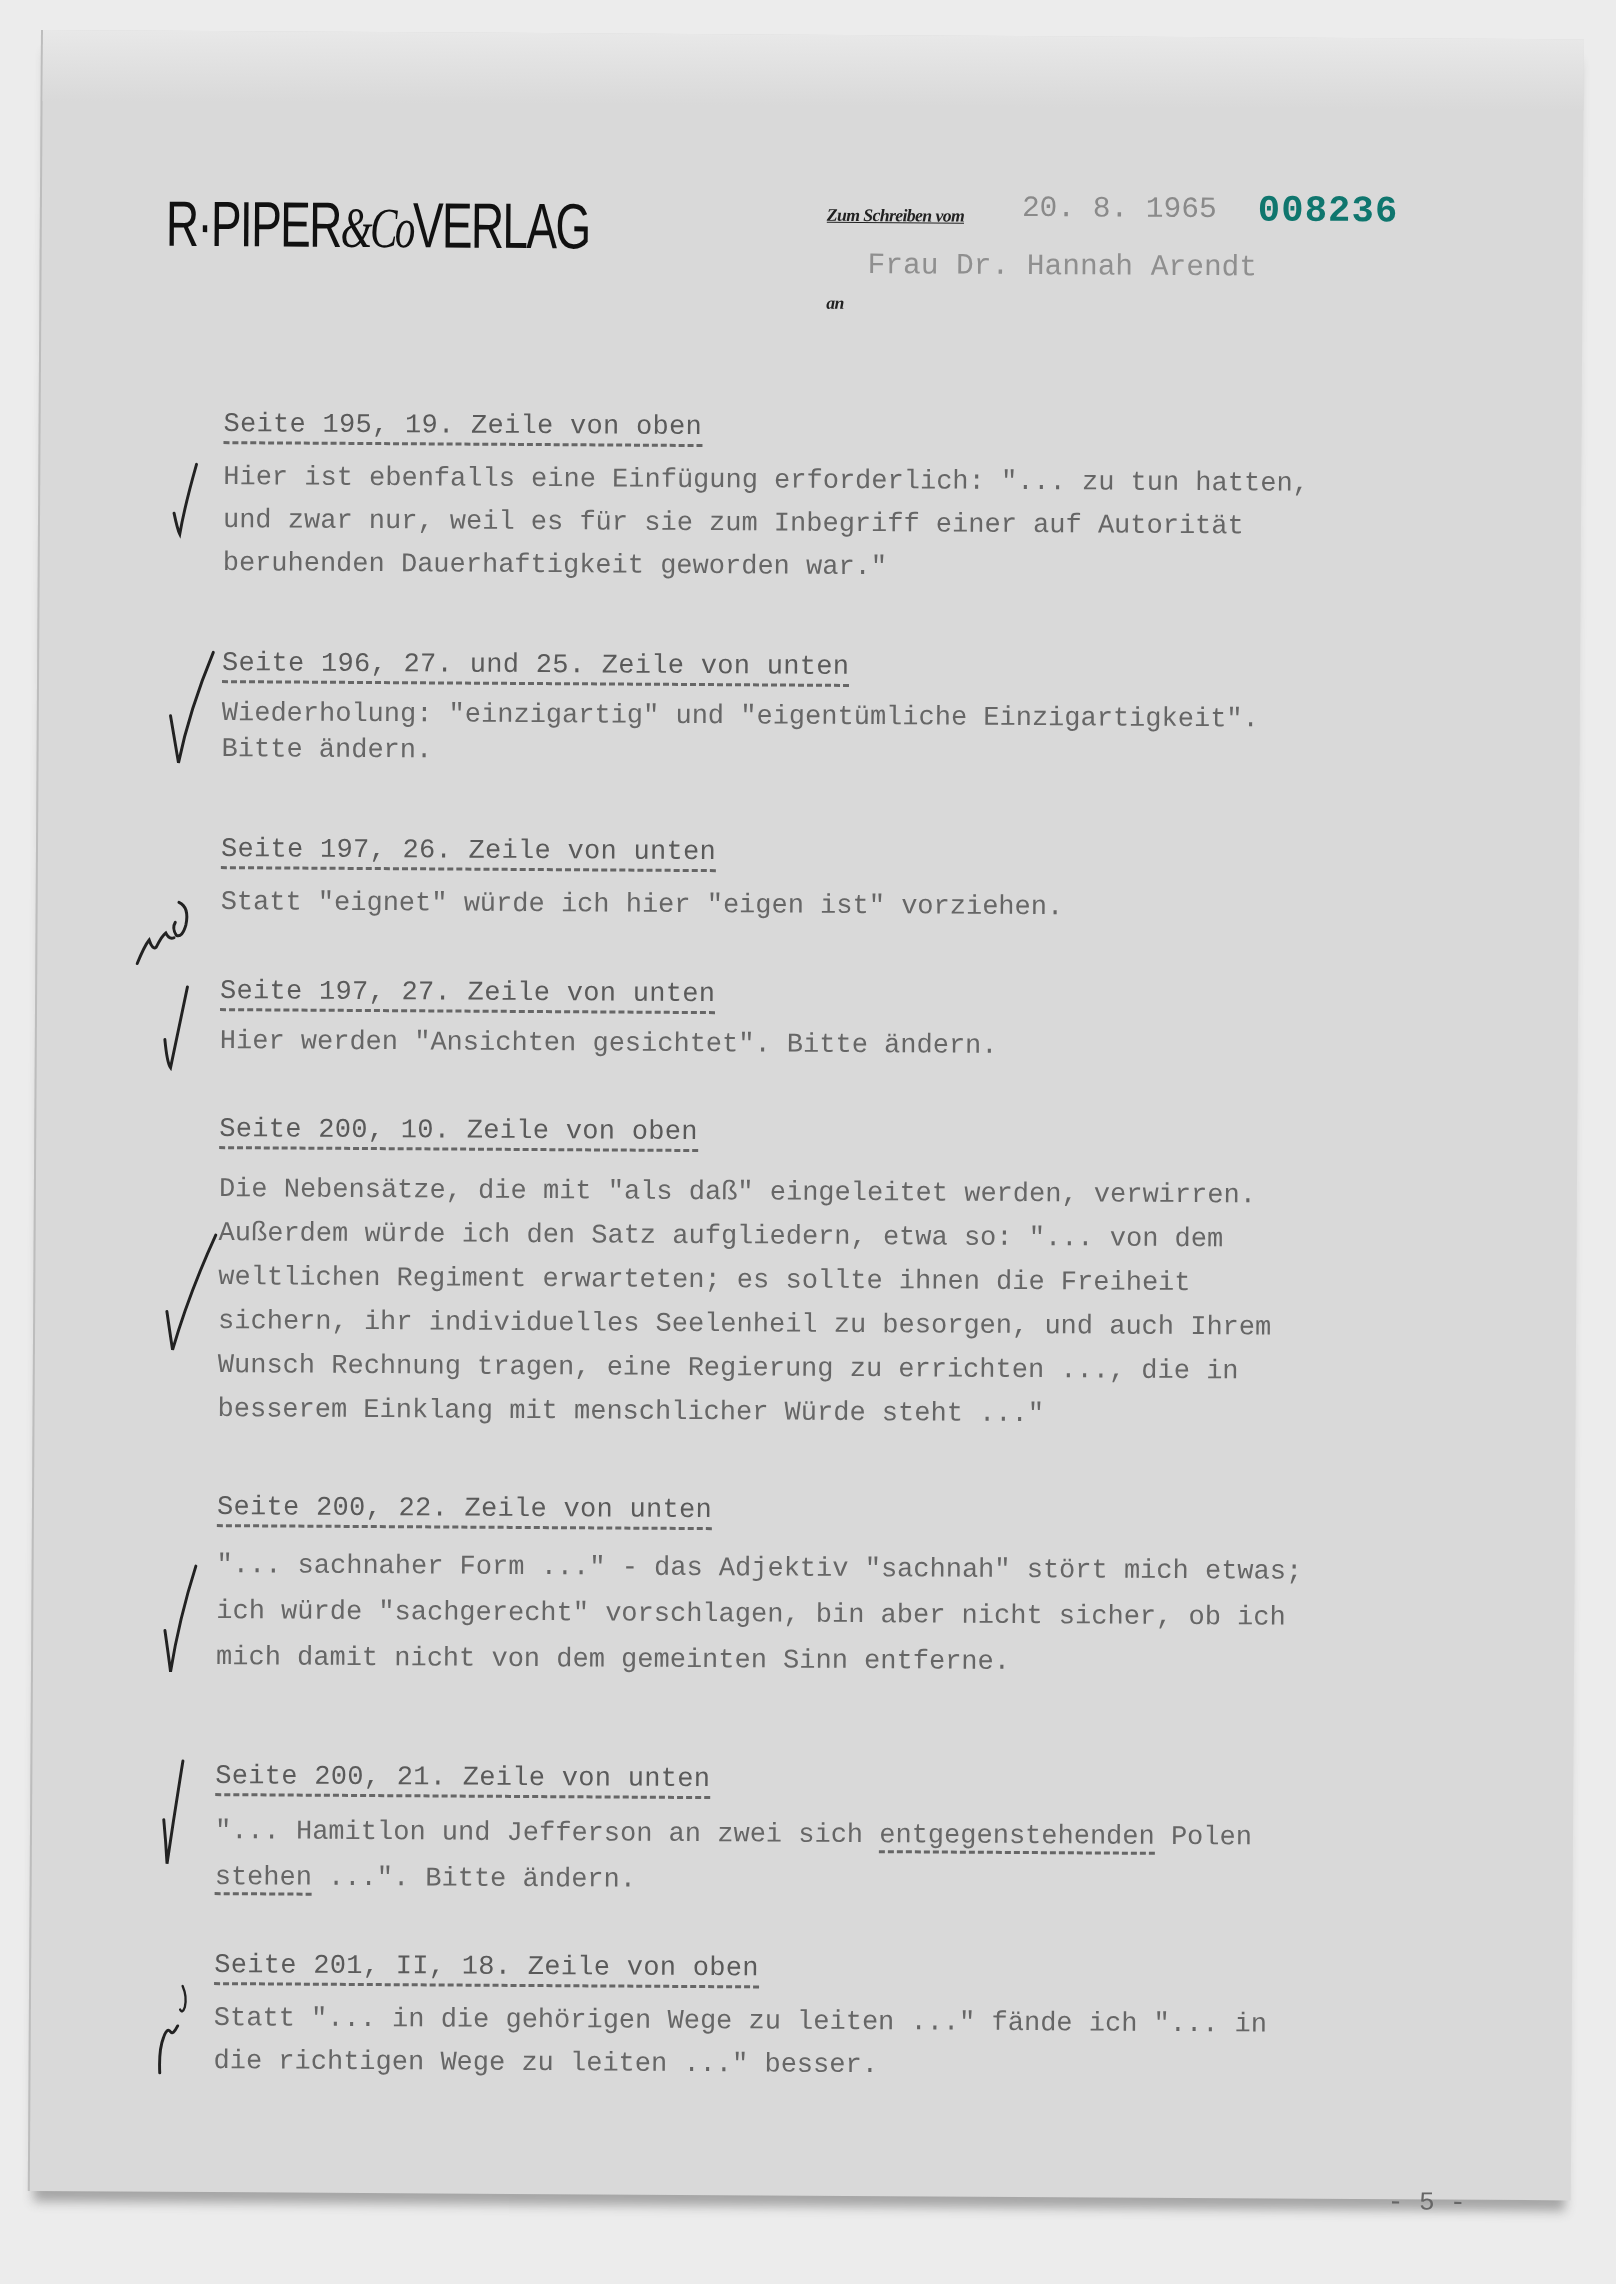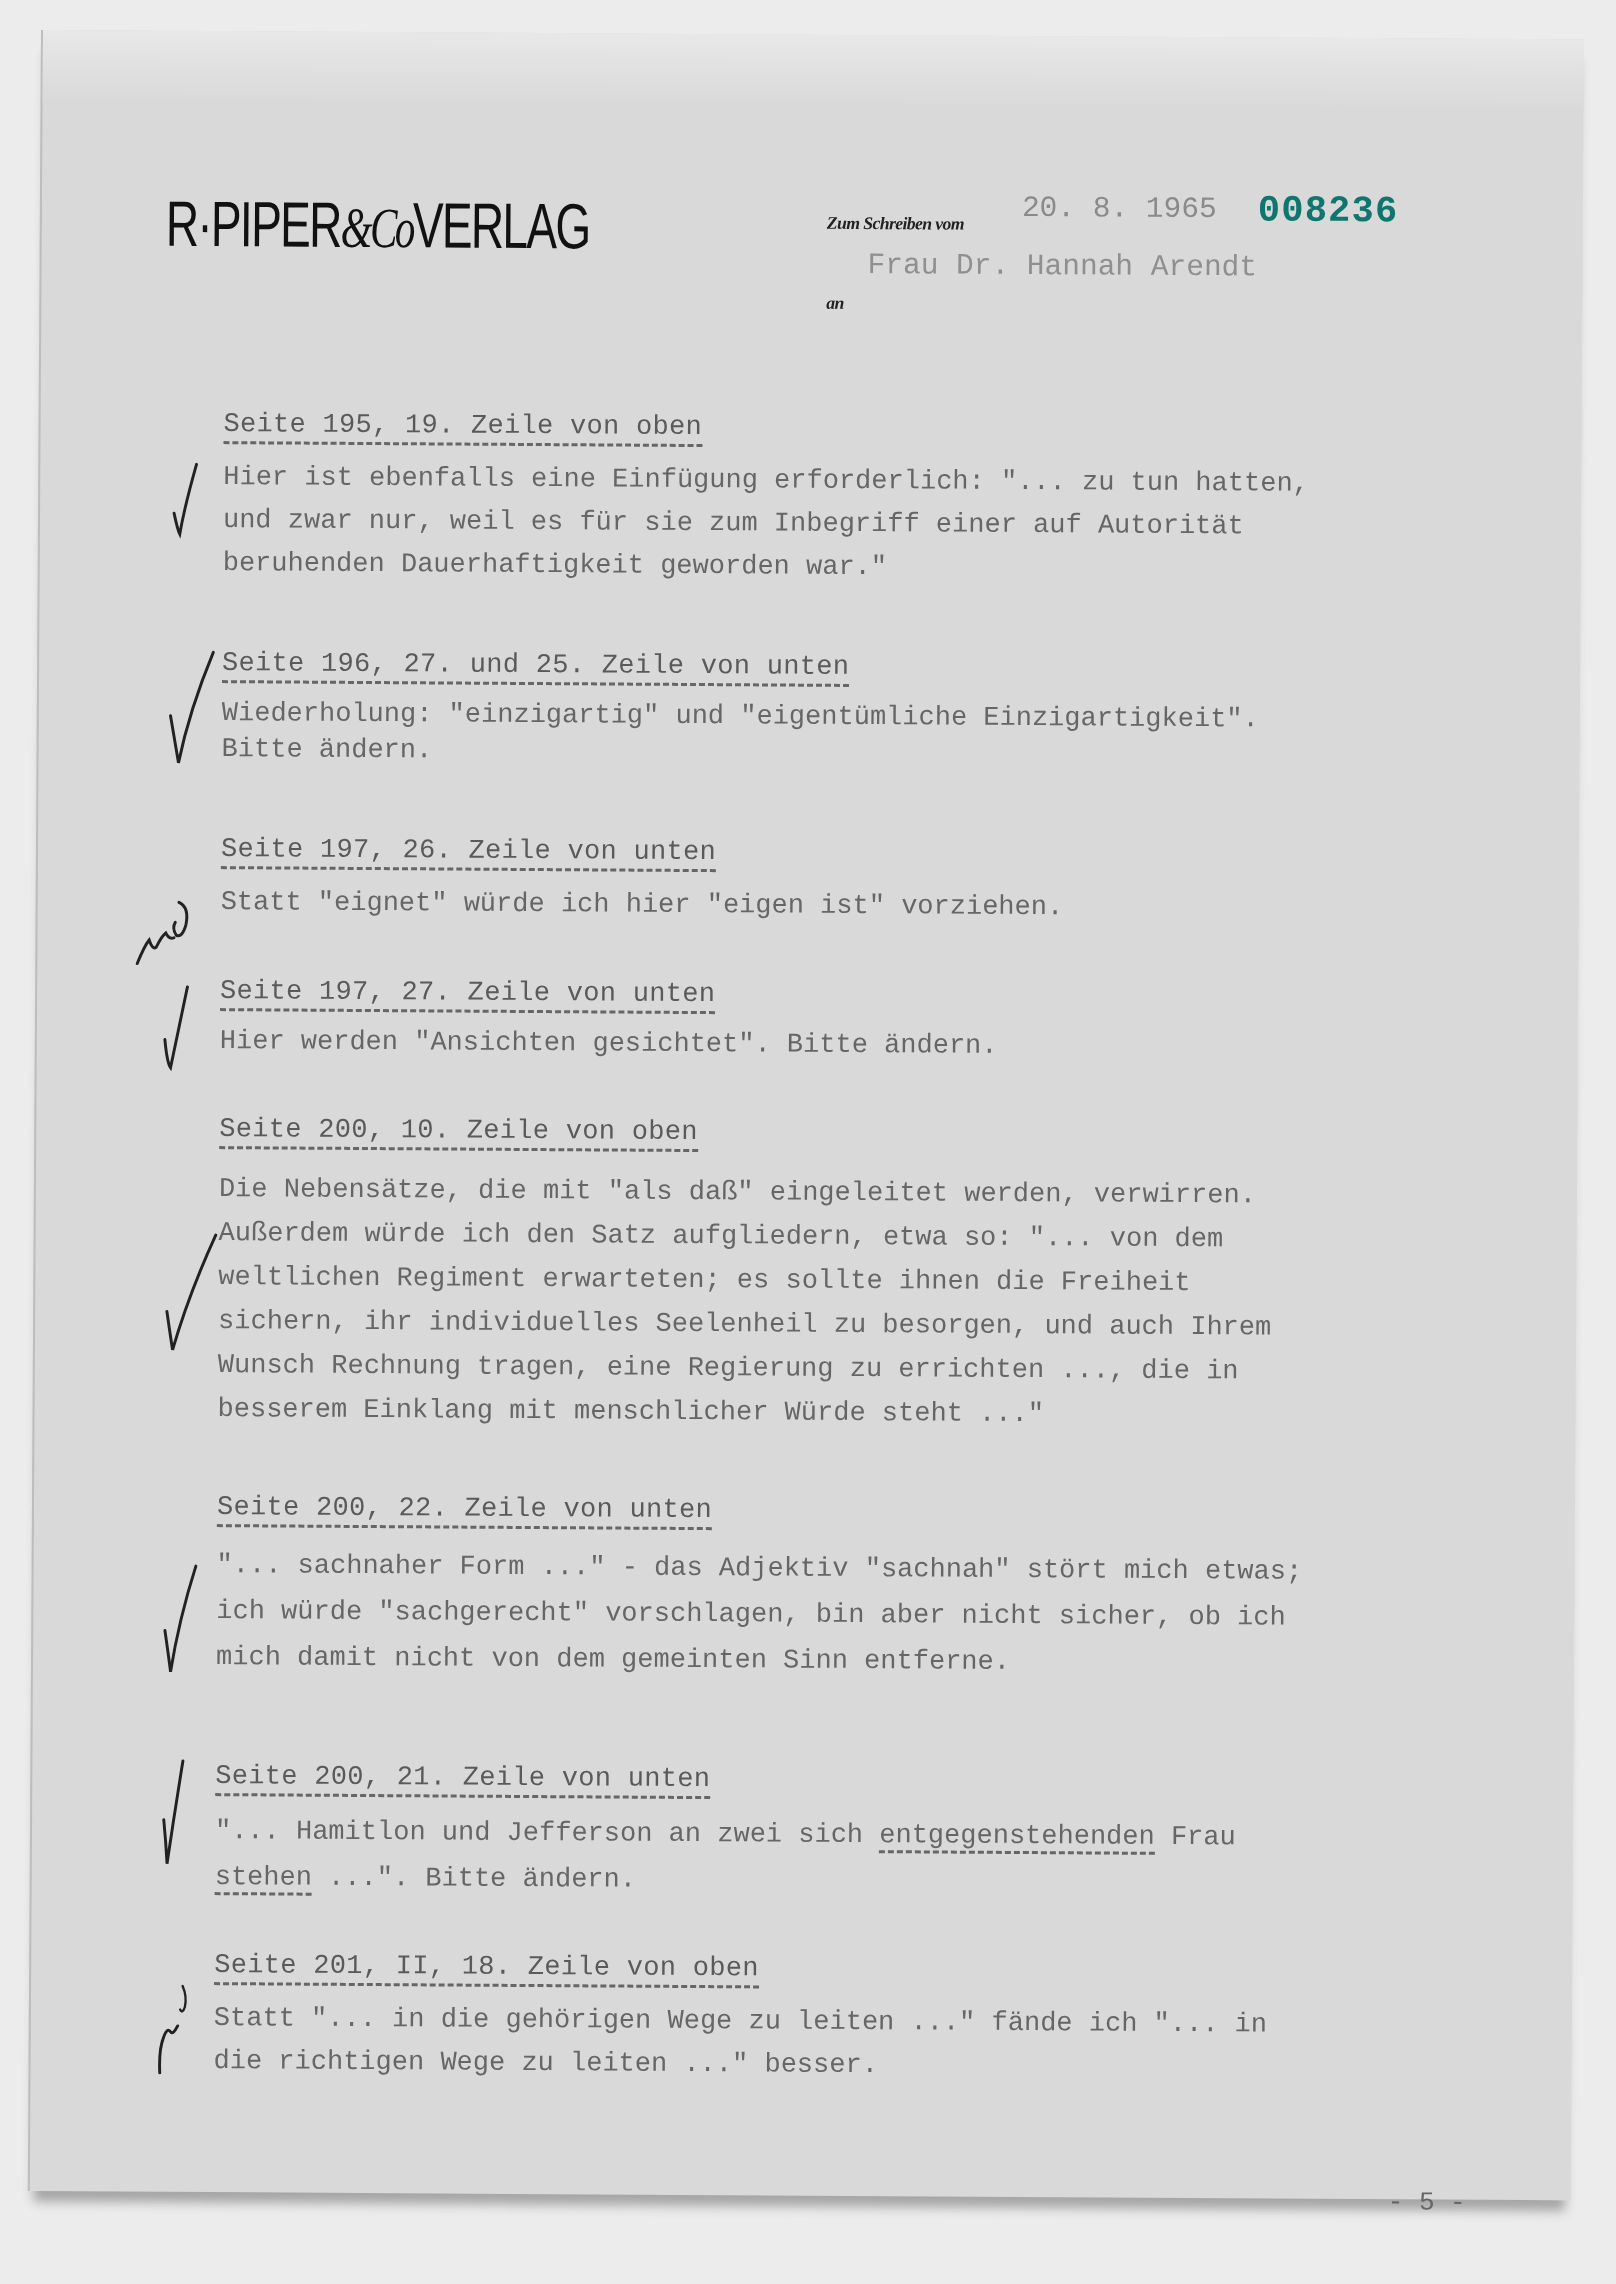--- a/index.html
+++ b/index.html
@@ -118,21 +118,21 @@
   }
 </style>
 </head>
 <body>
 
 <div class="paper">
   <div class="paper-top-light"></div>
 
   <div class="logo"><span>R·PIPER</span><span class="amp">&amp;Co</span><span>VERLAG</span></div>
 
-  <div class="ref-label" style="left:785px; top:178px;">Zum Schreiben vom</div>
+  <div class="ref-label" style="left:785px; top:170px;text-decoration:underline;">Zum Schreiben vom</div>
   <div class="ref-value" style="left:980px; top:155px;">20. 8. 1965</div>
   <div class="ref-number" style="left:1216px; top:152px;">008236</div>
 
   <div class="ref-label" style="left:785px; top:234px;margin-top:24px;">an</div>
   <div class="ref-value" style="left:826px; top:213px; color:#8f8f8f;">Frau Dr. Hannah Arendt</div>
 
   <div class="entries">
 
     <div class="entry">
       <div class="entry-heading" style="left:183px; top:378px;">Seite 195, 19. Zeile von oben</div>
@@ -178,21 +178,21 @@
     <div class="entry">
       <div class="entry-heading" style="left:183px; top:1461px;">Seite 200, 22. Zeile von unten</div>
       <div class="entry-body" style="left:183px; top:1511px; line-height:46px;"><div>"... sachnaher Form ..." - das Adjektiv "sachnah" stört mich etwas;</div><div>ich würde "sachgerecht" vorschlagen, bin aber nicht sicher, ob ich</div><div>mich damit nicht von dem gemeinten Sinn entferne.</div></div>
       <svg class="mark" style="left:127px; top:1529px;" width="47" height="118" viewBox="0 0 80 200">
         <path d="M8 120 Q14 160 18 190 Q32 100 60 10" stroke="#222" stroke-width="5" fill="none" stroke-linecap="round"></path>
       </svg>
     </div>
 
     <div class="entry">
       <div class="entry-heading" style="left:183px; top:1730px;">Seite 200, 21. Zeile von unten</div>
-      <div class="entry-body" style="left:183px; top:1777px; line-height:46px;"><div><span>"... Hamitlon und Jefferson an zwei sich </span><span class="uline">entgegenstehenden</span><span> Frau</span></div><div><span class="uline">stehen</span><span> ...". Bitte ändern.</span></div></div>
+      <div class="entry-body" style="left:183px; top:1777px; line-height:46px;"><div><span>"... Hamitlon und Jefferson an zwei sich </span><span class="uline">entgegenstehenden</span><span> Polen</span></div><div><span class="uline">stehen</span><span> ...". Bitte ändern.</span></div></div>
       <svg class="mark" style="left:127px; top:1724px;" width="47" height="118" viewBox="0 0 80 200">
         <path d="M8 110 Q12 150 14 185 Q26 100 40 10" stroke="#222" stroke-width="5" fill="none" stroke-linecap="round"></path>
       </svg>
     </div>
 
     <div class="entry">
       <div class="entry-heading" style="left:183px; top:1919px;">Seite 201, II, 18. Zeile von oben</div>
       <div class="entry-body" style="left:183px; top:1966px;"><div>Statt "... in die gehörigen Wege zu leiten ..." fände ich "... in</div><div>die richtigen Wege zu leiten ..." besser.</div></div>
       <svg class="mark" style="left:121px; top:1948px;" width="47" height="100" viewBox="0 0 80 170">
         <path d="M14 160 Q12 120 20 100 Q26 82 32 90 Q36 96 44 80" stroke="#222" stroke-width="5" fill="none" stroke-linecap="round"></path>

